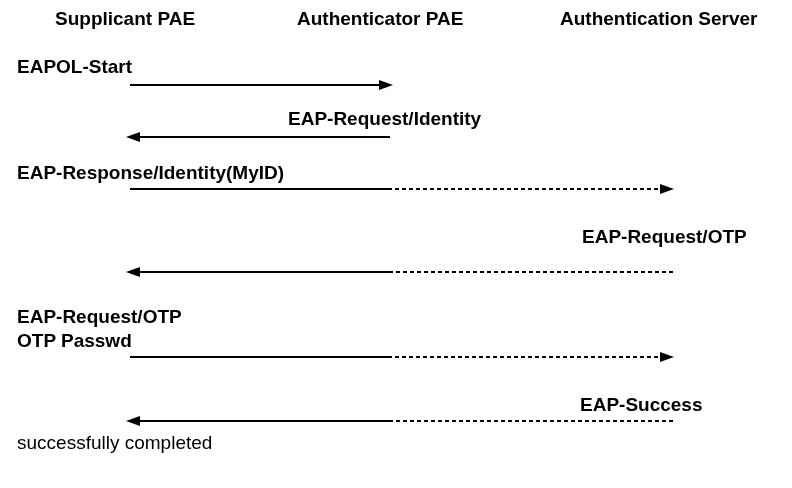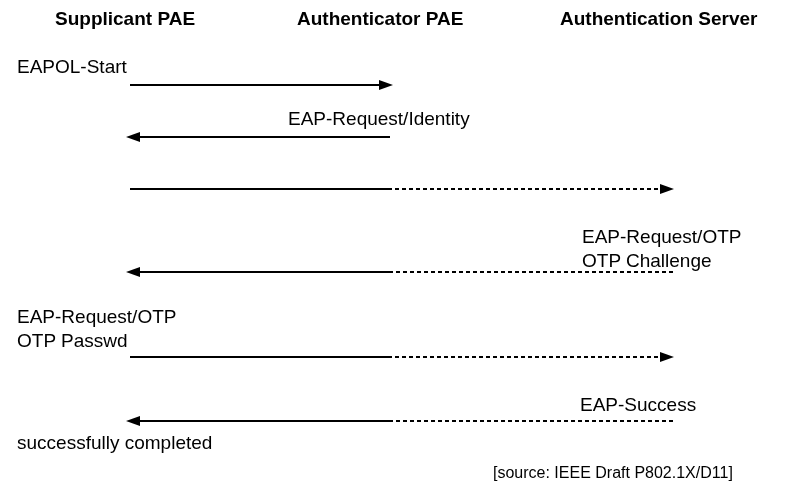--- a/index.html
+++ b/index.html
@@ -11,21 +11,21 @@
     color:#000;
     overflow:hidden;
   }
   .overlay{position:absolute;left:0;top:0;}
   .hdr{
     position:absolute;
     font-size:19px;font-weight:bold;white-space:nowrap;
   }
   .msg{
     position:absolute;
-    font-size:19px;font-weight:normal;white-space:nowrap;
+    font-size:19px;font-weight:bold;white-space:nowrap;
     line-height:24px;
   }
   .note{
     position:absolute;
     font-size:19px;white-space:nowrap;line-height:25px;
   }
   .source{
     position:absolute;
     font-size:16px;white-space:nowrap;
   }
@@ -68,33 +68,32 @@
     </g>
     <g>
       <line class="dash" x1="673" y1="421" x2="389" y2="421"></line>
       <line x1="389" y1="421" x2="138" y2="421"></line>
       <polygon points="126,421 140,416 140,426"></polygon>
     </g>
   </svg>
 
   <div class="msg" style="left:17px;top:55px">EAPOL-Start</div>
   <div class="msg" style="left:288px;top:107px">EAP-Request/Identity</div>
+  <div class="msg" style="left:17px;top:161px">EAP-Response/Identity(MyID)</div>
 
   <div class="msg" style="left:582px;top:225px">
     <div>EAP-Request/OTP</div>
-    <div>OTP Challenge</div>
   </div>
 
   <div class="msg" style="left:17px;top:305px">
     <div>EAP-Request/OTP</div>
     <div>OTP Passwd</div>
   </div>
 
   <div class="msg" style="left:580px;top:393px">EAP-Success</div>
 
 
   <div class="note" style="left:17px;top:430px">
     <div>successfully completed</div>
   </div>
 
-  <div class="source" style="left:493px;top:464px">[source: IEEE Draft P802.1X/D11]</div>
 
 </div>
 
 </body></html>

